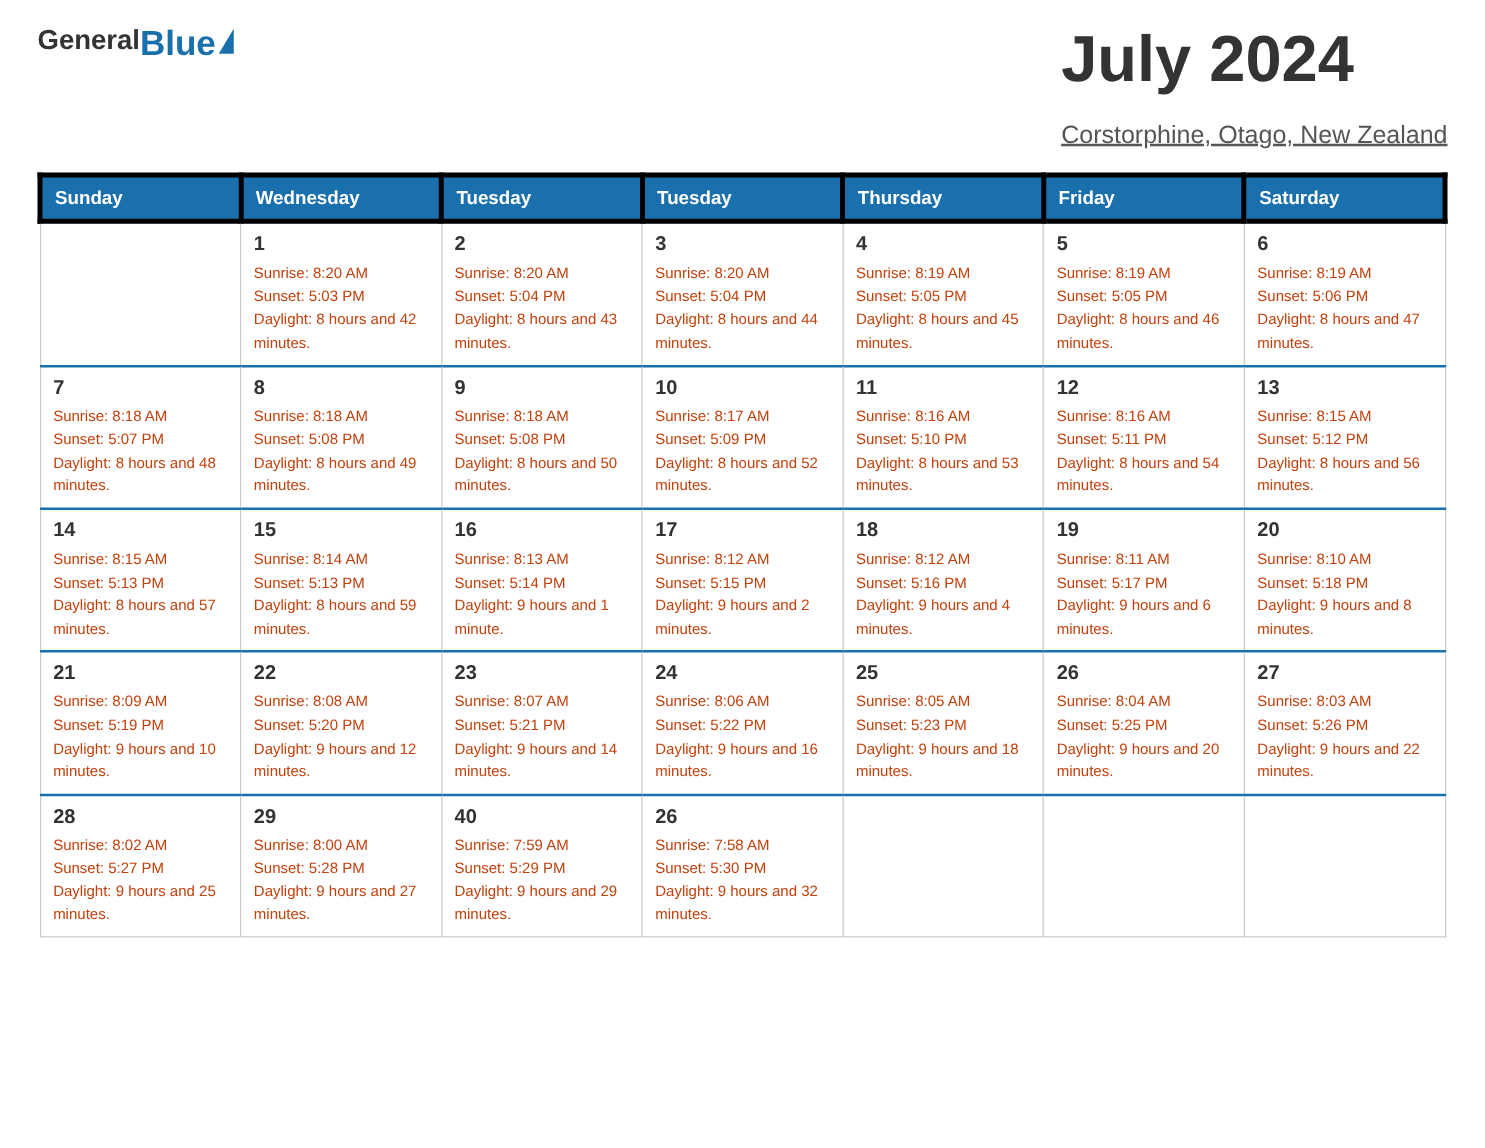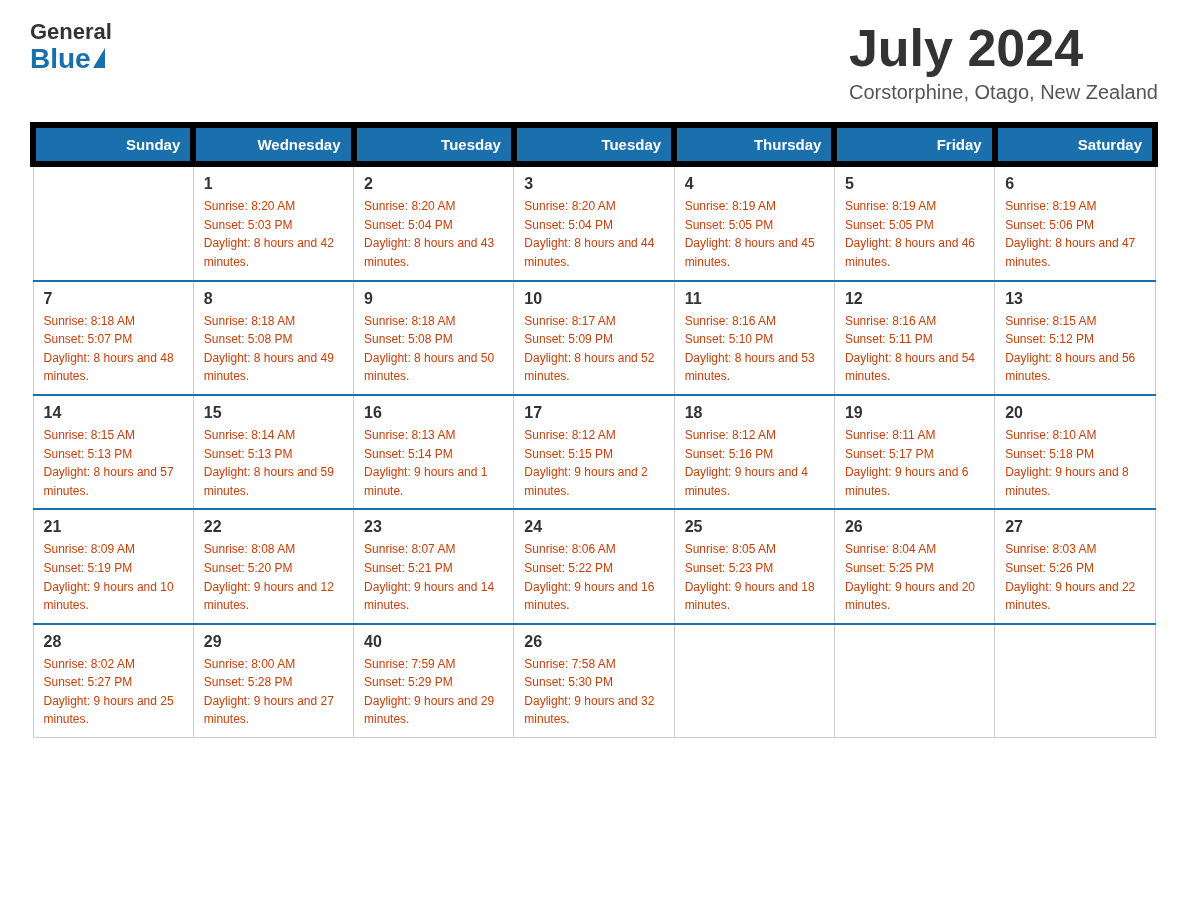--- a/index.html
+++ b/index.html
@@ -44,35 +44,36 @@
     }
     .month-title {
       font-size: 52px;
       font-weight: bold;
       color: #333;
       line-height: 1.1;
     }
     .location-subtitle {
       font-size: 20px;
       color: #555;
-      margin-top: 4px;
+      margin-top: 20px;
+      text-decoration: underline;
     }
     table {
       width: 100%;
       border-collapse: collapse;
       table-layout: fixed;
     }
     thead tr th {
       background-color: #1a6fad;
       color: #ffffff;
       font-size: 15px;
       font-weight: bold;
       padding: 8px 10px;
-      text-align: right;
-      border: 6px solid #000000;
+      text-align: left;
+      border: 4px solid #000000;
     }
     tbody tr td {
       vertical-align: top;
       padding: 8px 10px;
       border: 1px solid #ccc;
       border-top: 2px solid #1a6fad;
       font-size: 12.5px;
       color: #333;
       height: 110px;
     }
@@ -90,21 +91,21 @@
     }
     .empty-cell {
       background: #fff;
     }
   </style>
 </head>
 <body>
 
 <div class="header-area">
   <div class="logo">
-    <div style="display:flex; flex-direction:column; line-height:1.1;text-align:center;">
+    <div style="display:flex; flex-direction:row; line-height:1.1;text-align:center;">
       <span class="logo-text-general">General</span>
       <div style="display:flex; align-items:center;">
         <span class="logo-text-blue">Blue</span>
         <div class="logo-triangle"></div>
       </div>
     </div>
   </div>
   <div class="title-area">
     <div class="month-title">July 2024</div>
     <div class="location-subtitle">Corstorphine, Otago, New Zealand</div>

